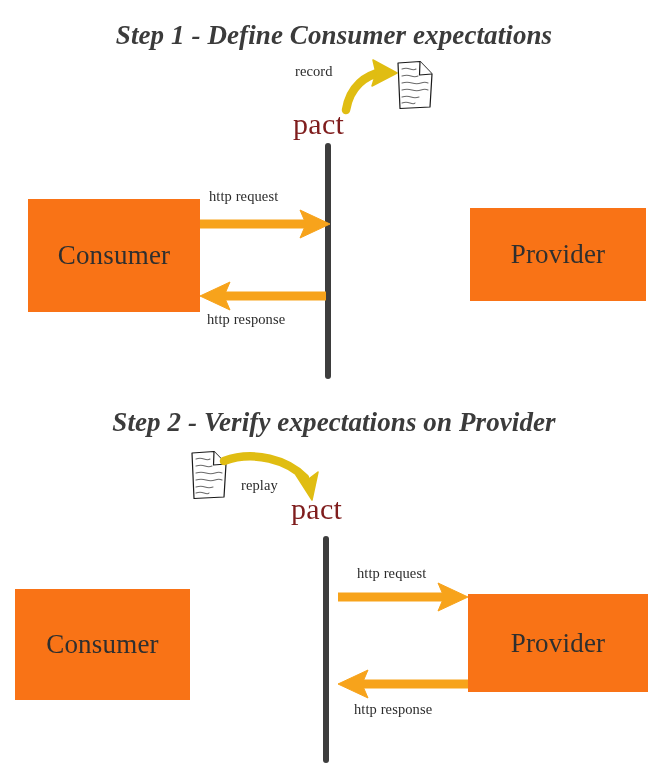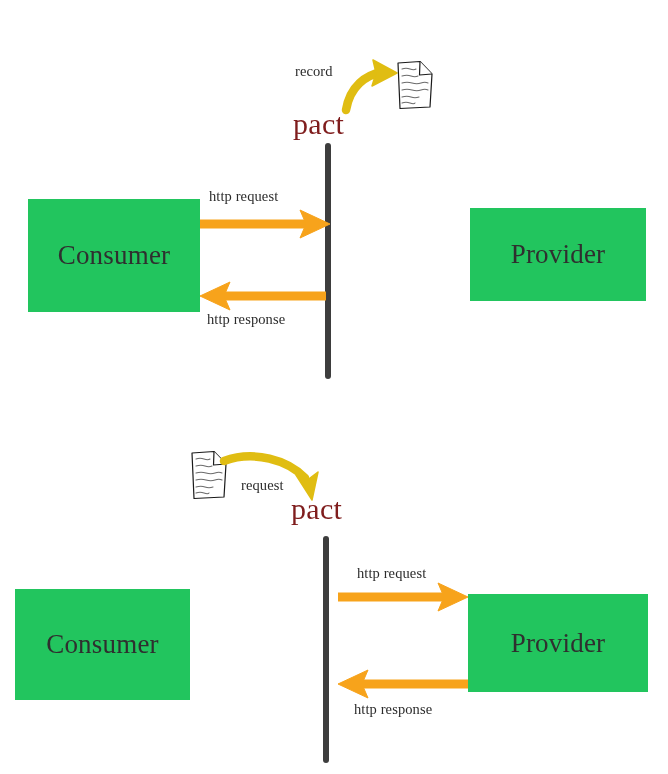--- a/index.html
+++ b/index.html
@@ -37,21 +37,21 @@
     letter-spacing: 0.1px;
     color: #3b3b3b;
     white-space: nowrap;
   }
   #step1-title { top: 20px; }
   #step2-title { top: 407px; }
 
   
   .party-box {
     position: absolute;
-    background: #22c55e;
+    background: #f97316;
     display: flex;
     align-items: center;
     justify-content: center;
   }
   .party-label {
     font-family: "Liberation Serif", "DejaVu Serif", serif;
     font-size: 27px;
     font-weight: normal;
     color: #2f2f2f;
     letter-spacing: 0.2px;
@@ -110,41 +110,43 @@
     width: 668px;
     height: 774px;
     pointer-events: none;
   }
 </style>
 </head>
 <body>
 
 <div class="diagram">
 
+  <div class="step-title" id="step1-title">Step 1 - Define Consumer expectations</div>
 
   <div class="edge-label" id="s1-record-label">record</div>
 
   <div class="pact-caption" id="s1-pact-caption">pact</div>
 
   <div class="lifeline" id="s1-lifeline"></div>
 
   <div class="party-box" id="s1-consumer-box">
     <span class="party-label">Consumer</span>
   </div>
 
   <div class="party-box" id="s1-provider-box">
     <span class="party-label">Provider</span>
   </div>
 
   <div class="edge-label" id="s1-request-label">http request</div>
 
   <div class="edge-label" id="s1-response-label">http response</div>
 
-
-  <div class="edge-label" id="s2-replay-label">request</div>
+  <div class="step-title" id="step2-title">Step 2 - Verify expectations on Provider</div>
+
+  <div class="edge-label" id="s2-replay-label">replay</div>
 
   <div class="pact-caption" id="s2-pact-caption">pact</div>
 
   <div class="lifeline" id="s2-lifeline"></div>
 
   <div class="party-box" id="s2-consumer-box">
     <span class="party-label">Consumer</span>
   </div>
 
   <div class="party-box" id="s2-provider-box">

